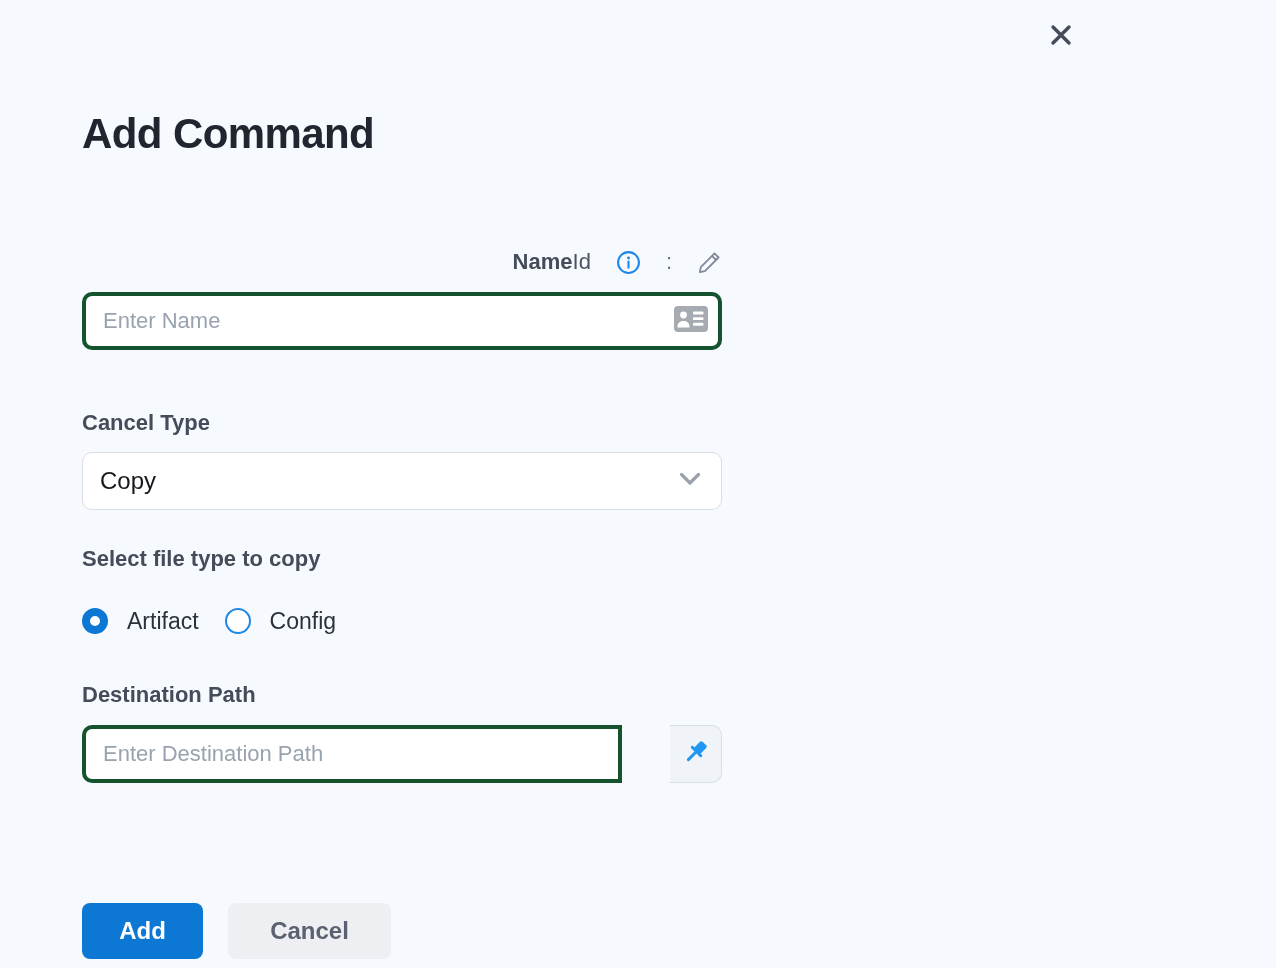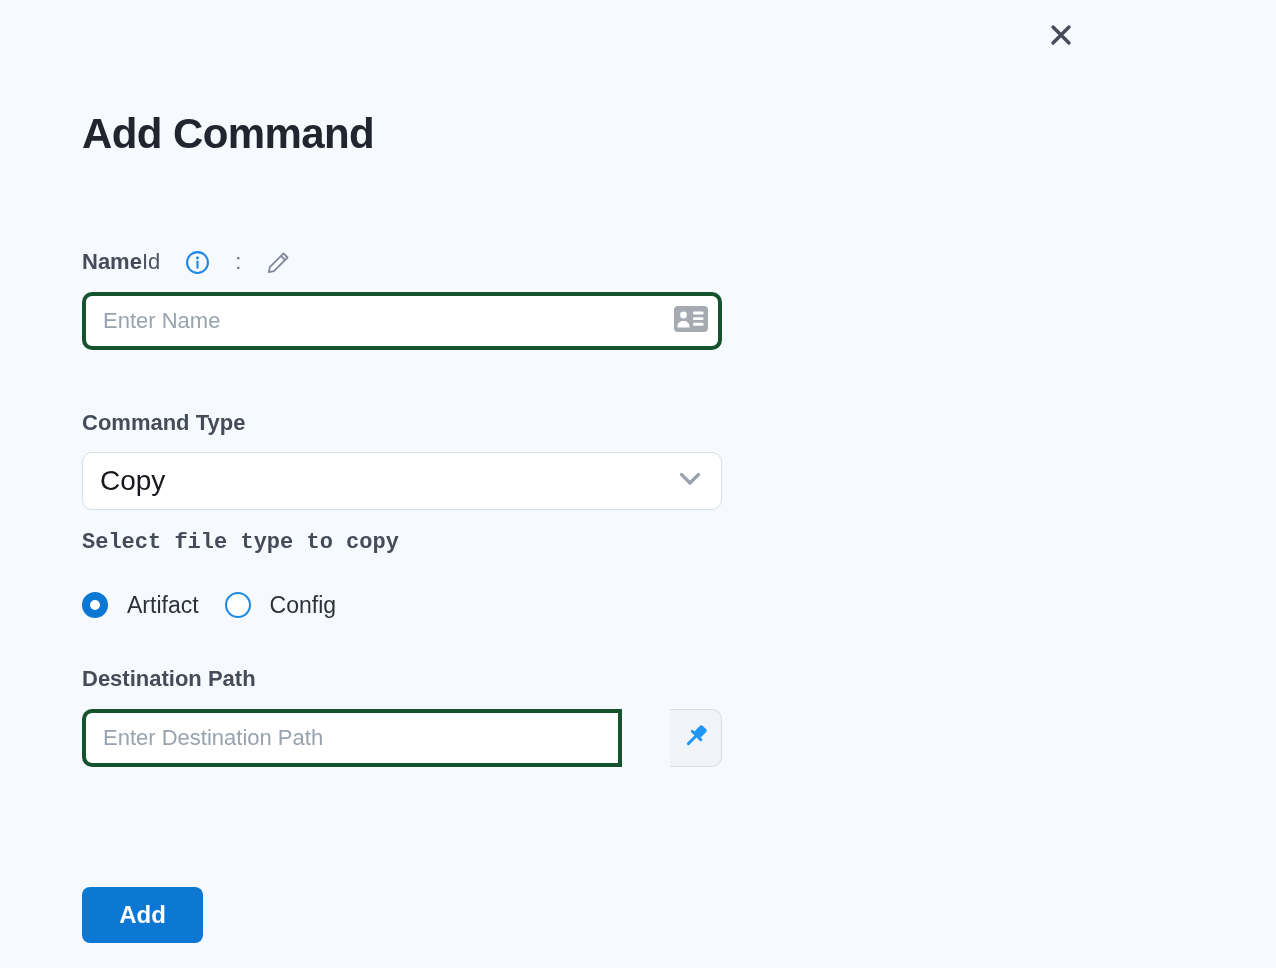--- a/index.html
+++ b/index.html
@@ -13,21 +13,21 @@
     position:absolute; top:23px; right:2px; width:28px; height:28px;
     display:flex; align-items:center; justify-content:center; cursor:pointer;
   }
   .title {
     position:absolute; left:82px; top:110px;
     font-size:42px; font-weight:700; color:#21252f; letter-spacing:-0.6px;
   }
   .form { position:absolute; left:82px; top:248px; width:640px; }
 
   .field-head {
-    display:flex; justify-content:flex-start; align-items:center;
+    display:flex; justify-content:flex-end; align-items:center;
     height:28px; margin-bottom:16px;
   }
   .label { font-size:22px; font-weight:700; color:#454c59; }
   .id-group { display:flex; align-items:center; gap:25px; }
   .id-text { font-size:22px; color:#4d5361; }
   .colon { font-size:22px; color:#6b7280; }
   .icon-btn { display:flex; align-items:center; cursor:pointer; }
 
   .input-wrap { position:relative; }
   .text-input {
@@ -38,23 +38,23 @@
   .text-input::placeholder { color:#99a3af; }
   .card-icon { position:absolute; right:13px; top:50%; transform:translateY(-50%); }
 
   .label-block { height:26px; }
   .mt-cmd { margin-top:60px; }
   .select-box {
     margin-top:16px; height:58px; border:1px solid #d9dee4; border-radius:10px;
     background:#ffffff; display:flex; align-items:center; justify-content:space-between;
     padding:0 20px 0 17px; cursor:pointer;
   }
-  .select-value { font-size:28px; color:#16181d; }
+  .select-value { font-size:24px; color:#16181d; }
 
-  .mt-file { margin-top:20px; height:28px;font-family:Liberation Mono, monospace; }
+  .mt-file { margin-top:36px; height:28px; }
   .radio-row { display:flex; align-items:center; margin-top:32px; height:30px; gap:26px; }
   .radio-option { display:flex; align-items:center; gap:19px; cursor:pointer; }
   .radio-circle { width:26px; height:26px; border-radius:50%; background:#ffffff; flex:0 0 auto; }
   .radio-circle.on  { border:8px solid #0d77d4; }
   .radio-circle.off { border:2px solid #1e88e5; }
   .radio-label { font-size:23px; color:#2c313b; }
 
   .mt-dest { margin-top:46px; }
   .input-group { display:flex; margin-top:17px;gap:48px; }
   .input-group .text-input { border-radius:10px 0 0 10px; flex:1; padding-right:17px; }
@@ -117,21 +117,21 @@
           <rect x="1" y="2" width="34" height="26" rx="4" fill="#a6abb2"></rect>
           <circle cx="10.5" cy="11" r="3.4" fill="#ffffff"></circle>
           <path d="M4.5 22.5c0-3.4 2.7-5.4 6-5.4s6 2 6 5.4v1h-12v-1z" fill="#ffffff"></path>
           <rect x="20" y="7.6" width="10.5" height="2.9" rx="1" fill="#ffffff"></rect>
           <rect x="20" y="13.2" width="10.5" height="2.9" rx="1" fill="#ffffff"></rect>
           <rect x="20" y="18.8" width="10.5" height="2.9" rx="1" fill="#ffffff"></rect>
         </svg>
       </span>
     </div>
 
-    <div class="label label-block mt-cmd">Command Type</div>
+    <div class="label label-block mt-cmd">Cancel Type</div>
     <div class="select-box">
       <span class="select-value">Copy</span>
       <span>
         <svg width="22" height="14" viewBox="0 0 22 14" fill="none">
           <path d="M2.5 2.5l8.5 8.5 8.5-8.5" stroke="#9aa0ac" stroke-width="3.2" stroke-linecap="round" stroke-linejoin="round"></path>
         </svg>
       </span>
     </div>
 
     <div class="label mt-file">Select file type to copy</div>
@@ -157,16 +157,17 @@
               <rect x="6" y="10.2" width="12" height="2.4" rx="1.2" fill="#1f97f3"></rect>
               <path d="M12 12.6V20.6" stroke="#1f97f3" stroke-width="2.4" stroke-linecap="round"></path>
             </g>
           </svg>
         </span>
       </div>
     </div>
 
     <div class="actions">
       <button class="btn btn-add">Add</button>
+      <button class="btn btn-cancel">Cancel</button>
     </div>
 
   </div>
 </div>
 
 </body></html>

